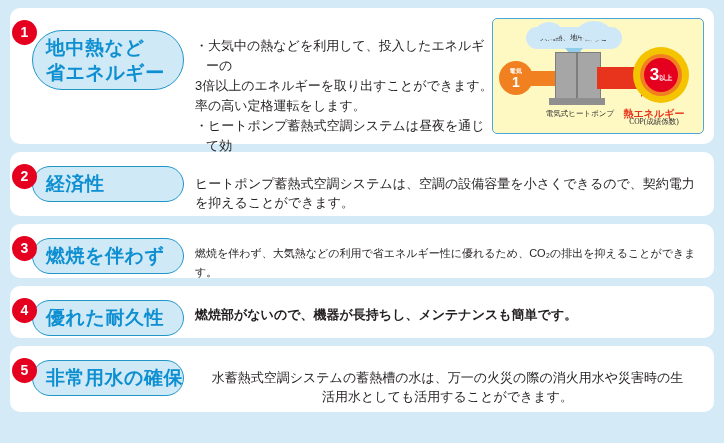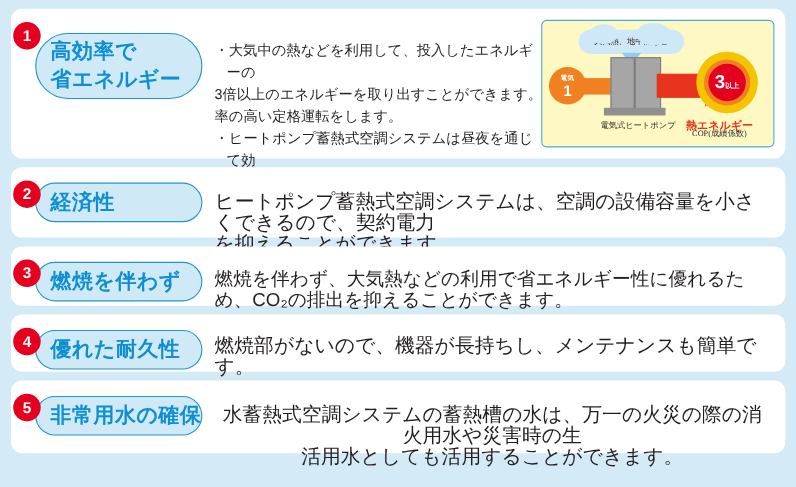--- a/index.html
+++ b/index.html
@@ -66,26 +66,26 @@
     letter-spacing:0.5px;
   }
   .pill-tall{top:22px;width:152px;height:60px;font-size:19px;line-height:25px;}
   .pill-short{top:14px;width:152px;height:36px;font-size:19px;}
   .pill span{display:block;}
 
   .desc{
     position:absolute;
     left:185px;
     color:#231f20;
-    font-size:18px;
+    font-size:13px;
     line-height:19px;
   }
   .desc-1{top:28px;right:220px;font-size:13px;line-height:20px;}
   .desc-2{top:22px;right:14px;}
-  .desc-3{top:20px;right:10px;font-size:17px;}
+  .desc-3{top:20px;right:10px;font-size:11px;}
   .desc-4{top:19px;right:14px;}
   .desc-5{top:22px;right:14px;text-align:center;}
   .bullet-line{display:block;text-indent:-11px;padding-left:11px;}
 
   
   .diagram{
     position:absolute;
     right:10px;top:10px;
     width:210px;height:114px;
     background:#fef9c3;
@@ -194,21 +194,21 @@
 
 <div class="page">
 
   <div class="card card-1">
     <div class="badge">
       <div class="tail"></div>
       <div class="circle">1</div>
     </div>
     <div class="pill pill-tall">
       <div>
-        <span>高効率で</span>
+        <span>地中熱など</span>
         <span>省エネルギー</span>
       </div>
     </div>
     <div class="desc desc-1">
       <span class="bullet-line">・大気中の熱などを利用して、投入したエネルギーの</span>
       <span class="bullet-line">3倍以上のエネルギーを取り出すことができます。</span>
       <span class="bullet-line">率の高い定格運転をします。</span>
       <span class="bullet-line">・ヒートポンプ蓄熱式空調システムは昼夜を通じて効</span>
     </div>
 
@@ -272,21 +272,21 @@
 
   <div class="card card-4">
     <div class="badge">
       <div class="tail"></div>
       <div class="circle">4</div>
     </div>
     <div class="pill pill-short">
       <span>優れた耐久性</span>
     </div>
     <div class="desc desc-4">
-      <span style="display:block;">燃焼部がないので、機器が長持ちし、メンテナンスも簡単です。</span>
+      <span style="display:block;font-weight:bold;">燃焼部がないので、機器が長持ちし、メンテナンスも簡単です。</span>
     </div>
   </div>
 
   <div class="card card-5">
     <div class="badge">
       <div class="tail"></div>
       <div class="circle">5</div>
     </div>
     <div class="pill pill-short">
       <span>非常用水の確保</span>

